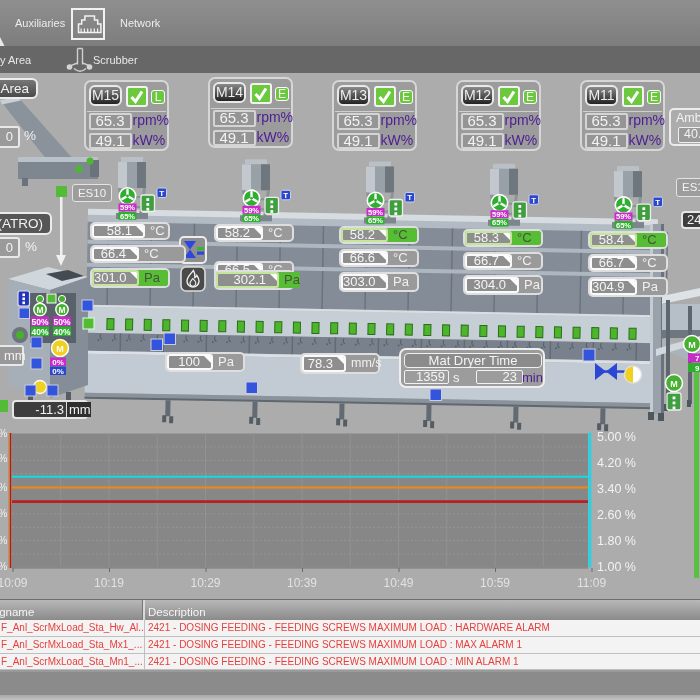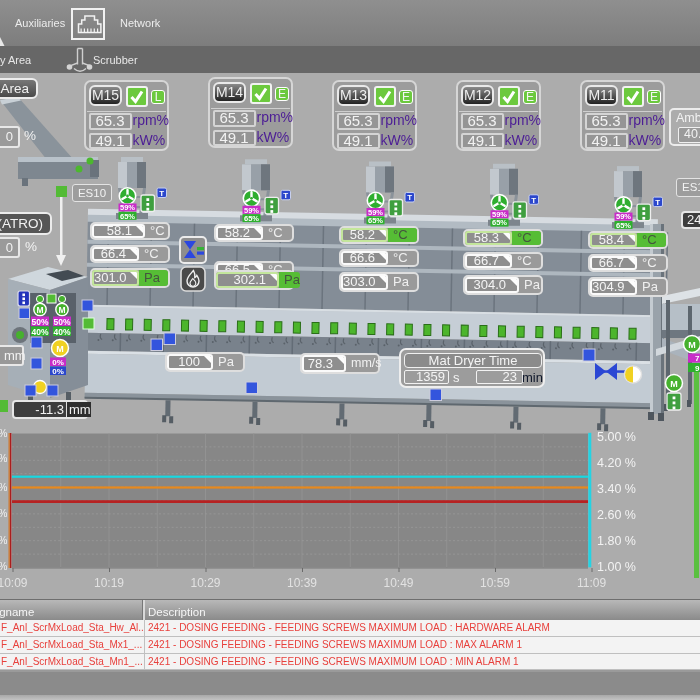--- a/index.html
+++ b/index.html
@@ -556,21 +556,21 @@
 <div class="mdiv"></div>
 <div class="mv" style="top:31px">65.3</div>
       <div class="ml" style="top:30px">rpm%</div>
 <div class="mv" style="top:50.5px">49.1</div>
       <div class="ml" style="top:49.5px">kW%</div>
 </div>
 <div class="tbox" style="left:90px;top:222px;width:80px;height:18px">
       <div class="tv" style="width:53px;line-height:10px">58.1</div>
       <div class="tl" style="line-height:14px">°C</div>
     </div>
-<div class="tbox" style="left:90px;top:245px;width:80px;height:18px">
+<div class="tbox" style="left:90px;top:245px;width:96px;height:18px">
       <div class="tv" style="width:47px;line-height:10px">66.4</div>
       <div class="tl" style="line-height:14px">°C</div>
     </div>
 <div class="tbox g" style="left:90px;top:268px;width:80px;height:20px">
       <div class="tv" style="width:47px;line-height:12px">301.0</div>
       <div class="tl gl" style="line-height:16px">Pa</div>
     </div>
 <div class="tbox" style="left:214px;top:224px;width:80px;height:18px">
       <div class="tv" style="width:47px;line-height:10px">58.2</div>
       <div class="tl" style="line-height:14px">°C</div>
@@ -625,21 +625,21 @@
     </div>
 <div class="tbox" style="left:300px;top:353px;width:80px;height:21px">
       <div class="tv" style="width:44px;line-height:13px">78.3</div>
       <div class="tl" style="line-height:17px;font-size:12.5px">mm/s</div>
     </div>
 <div class="abs" style="left:399px;top:348px;width:146px;height:40px;background:#9c9c9c;border:2px solid #eee;border-radius:7px;box-sizing:border-box">
 <div class="abs" style="left:3px;top:2.5px;width:136px;height:13px;background:#8b8b8b;border:1.5px solid #f0f0f0;border-radius:4px;color:#f4f4f4;font-size:13px;text-align:center;line-height:13px">Mat Dryer Time</div>
 <div class="abs" style="left:3px;top:20px;width:40px;height:12px;border:1.5px solid #f2f2f2;border-radius:2px;color:#f4f4f4;font-size:13px;text-align:right;line-height:11px;padding-right:3px">1359</div>
 <div class="abs" style="left:52px;top:20px;color:#f4f4f4;font-size:13px">s</div>
 <div class="abs" style="left:75px;top:20px;width:40px;height:12px;border:1.5px solid #f2f2f2;border-radius:2px;color:#f4f4f4;font-size:13px;text-align:right;line-height:11px;padding-right:5px">23</div>
-<div class="abs" style="left:121px;top:20px;color:#0f172a;font-size:13px">min</div>
+<div class="abs" style="left:121px;top:20px;color:#4c1d95;font-size:13px">min</div>
 </div>
 <div class="dkbox" style="left:12px;top:400px;width:76px;height:19px">
       <div style="flex:0 0 50px;text-align:right;font-size:13px;line-height:15px;padding-right:2px;border-right:1.5px solid #ddd">-11.3</div>
       <div style="flex:1;background:#2e2e2e;font-size:13px;line-height:15px;padding-left:2px">mm</div>
     </div>
 <div class="dkbox" style="left:681px;top:211px;width:30px;height:18px">
       <div style="font-size:13px;line-height:14px;padding-left:4px">24</div>
     </div>
 <div class="abs" style="left:-44px;top:212px;width:96px;height:23px;background:#565656;border:2px solid #ececec;border-radius:6px;box-sizing:border-box;color:#f2f2f2;font-size:13.5px;text-align:right;line-height:19px;padding-right:7px">(ATRO)</div>
 <div class="abs" style="left:-28px;top:78px;width:66px;height:21px;background:linear-gradient(#777,#4a4a4a);border:2px solid #ececec;border-radius:6px;box-sizing:border-box;color:#f2f2f2;font-size:13.5px;text-align:right;line-height:17px;padding-right:7px">Area</div>

